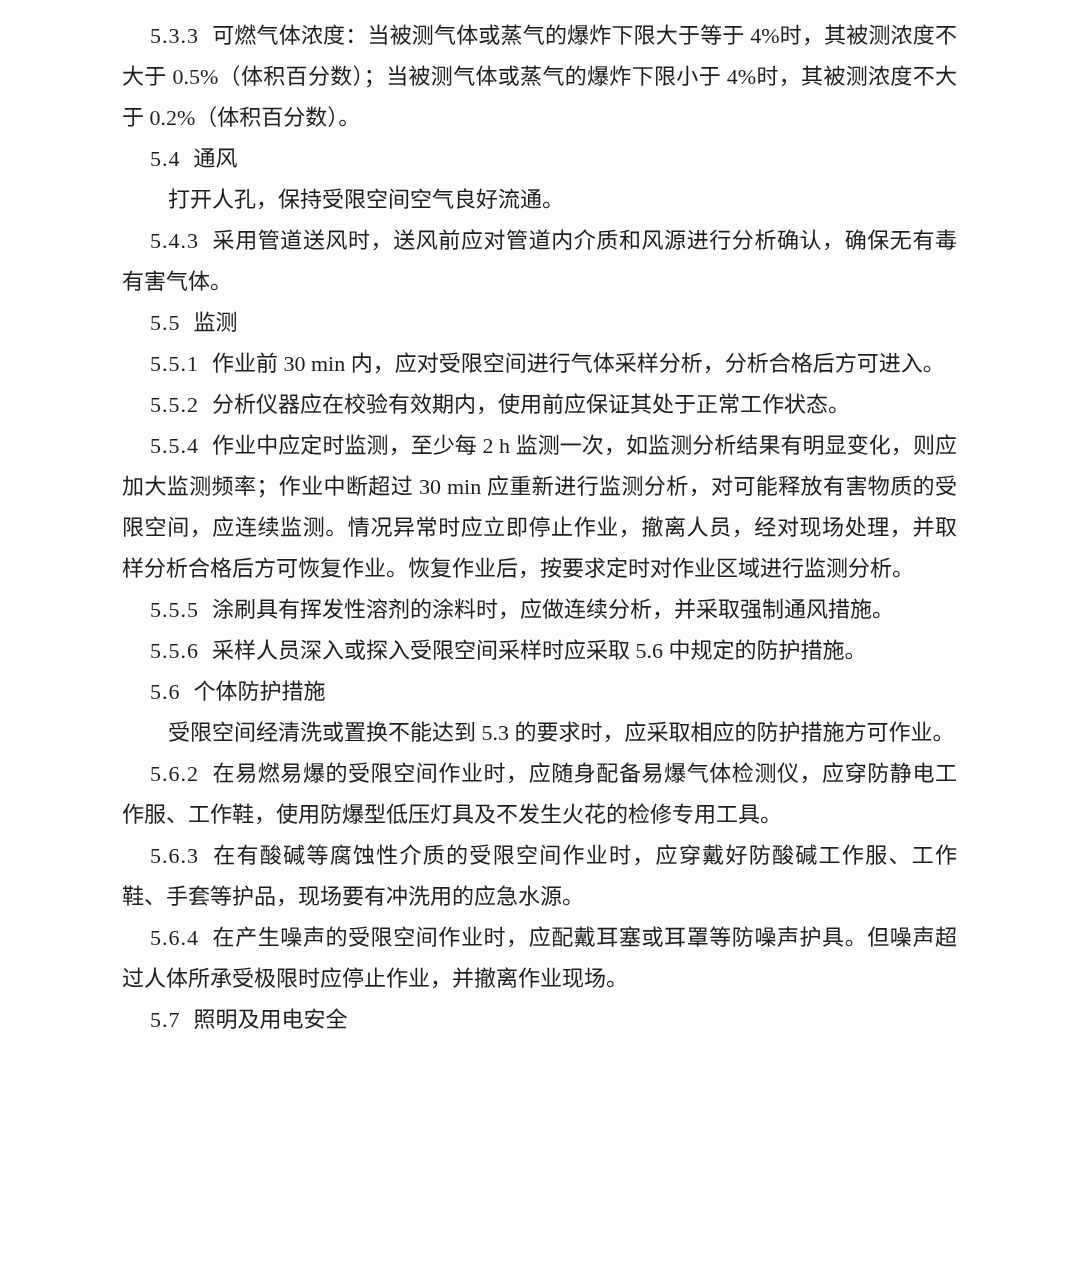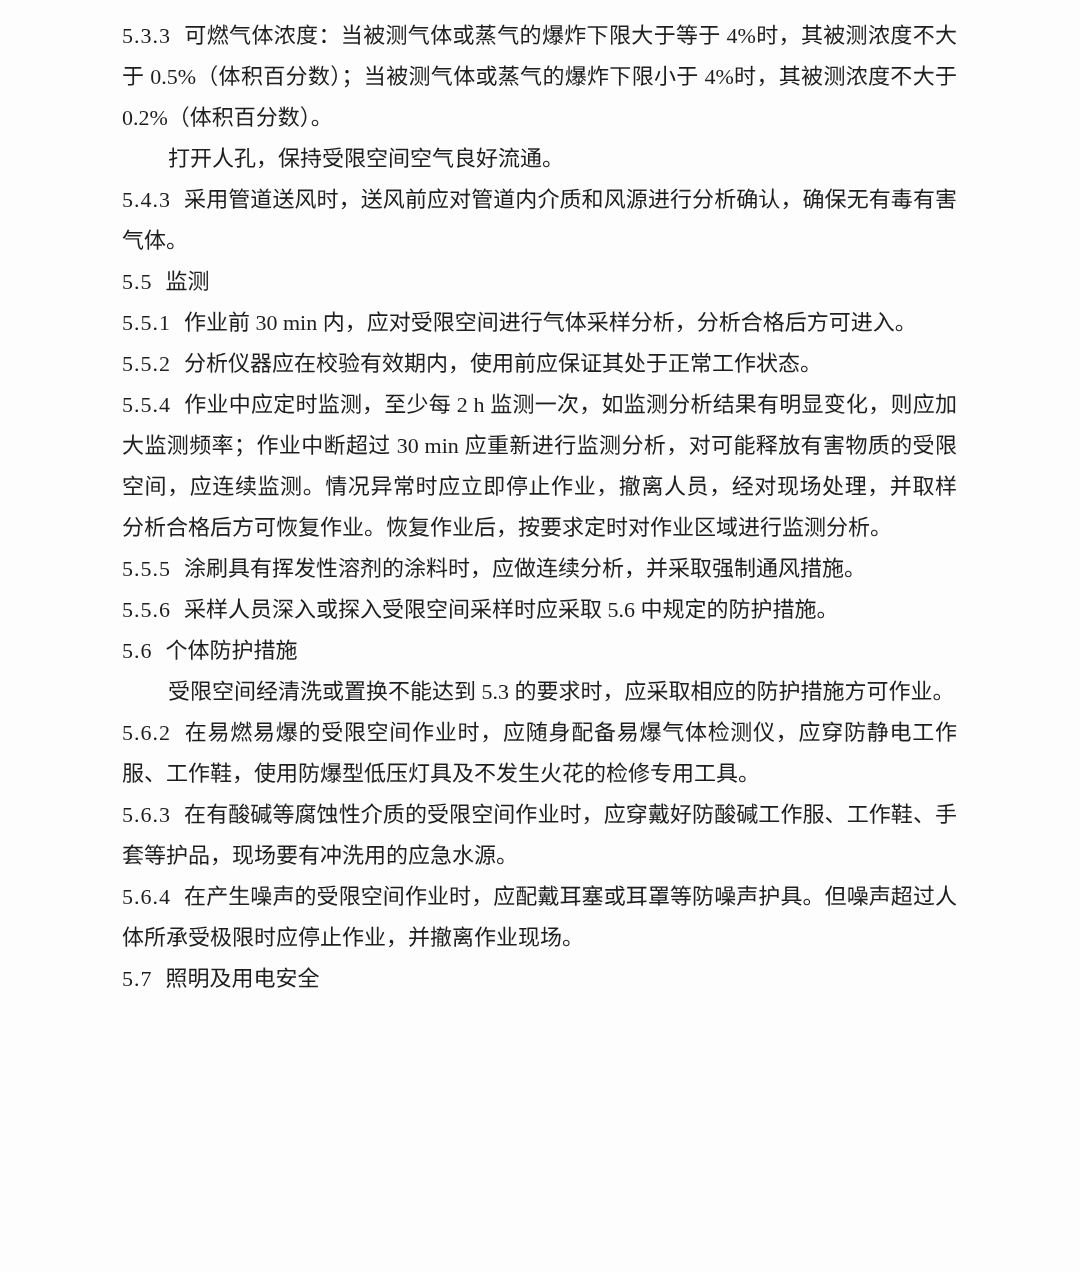--- a/index.html
+++ b/index.html
@@ -23,31 +23,33 @@
   }
   .clause {
     margin: 0;
     word-break: break-all;
     overflow-wrap: anywhere;
   }
   .clause .num {
     padding-right: 13px;
     letter-spacing: 1px;
     white-space: nowrap;
+    margin-left: 28px;
   }
   .clause.indent {
     text-indent: 46px;
   }
 </style>
 </head>
 <body>
 
 <div class="page">
   <div id="doc-body">
       <p class="clause"><span class="num">5.3.3</span><span>可燃气体浓度：当被测气体或蒸气的爆炸下限大于等于 4%时，其被测浓度不大于 0.5%（体积百分数）；当被测气体或蒸气的爆炸下限小于 4%时，其被测浓度不大于 0.2%（体积百分数）。</span></p>
+      <p class="clause"><span class="num">5.4</span><span>通风</span></p>
       <p class="clause indent"><span>打开人孔，保持受限空间空气良好流通。</span></p>
       <p class="clause"><span class="num">5.4.3</span><span>采用管道送风时，送风前应对管道内介质和风源进行分析确认，确保无有毒有害气体。</span></p>
       <p class="clause"><span class="num">5.5</span><span>监测</span></p>
       <p class="clause"><span class="num">5.5.1</span><span>作业前 30 min 内，应对受限空间进行气体采样分析，分析合格后方可进入。</span></p>
       <p class="clause"><span class="num">5.5.2</span><span>分析仪器应在校验有效期内，使用前应保证其处于正常工作状态。</span></p>
       <p class="clause"><span class="num">5.5.4</span><span>作业中应定时监测，至少每 2 h 监测一次，如监测分析结果有明显变化，则应加大监测频率；作业中断超过 30 min 应重新进行监测分析，对可能释放有害物质的受限空间，应连续监测。情况异常时应立即停止作业，撤离人员，经对现场处理，并取样分析合格后方可恢复作业。恢复作业后，按要求定时对作业区域进行监测分析。</span></p>
       <p class="clause"><span class="num">5.5.5</span><span>涂刷具有挥发性溶剂的涂料时，应做连续分析，并采取强制通风措施。</span></p>
       <p class="clause"><span class="num">5.5.6</span><span>采样人员深入或探入受限空间采样时应采取 5.6 中规定的防护措施。</span></p>
       <p class="clause"><span class="num">5.6</span><span>个体防护措施</span></p>
       <p class="clause indent"><span>受限空间经清洗或置换不能达到 5.3 的要求时，应采取相应的防护措施方可作业。</span></p>

